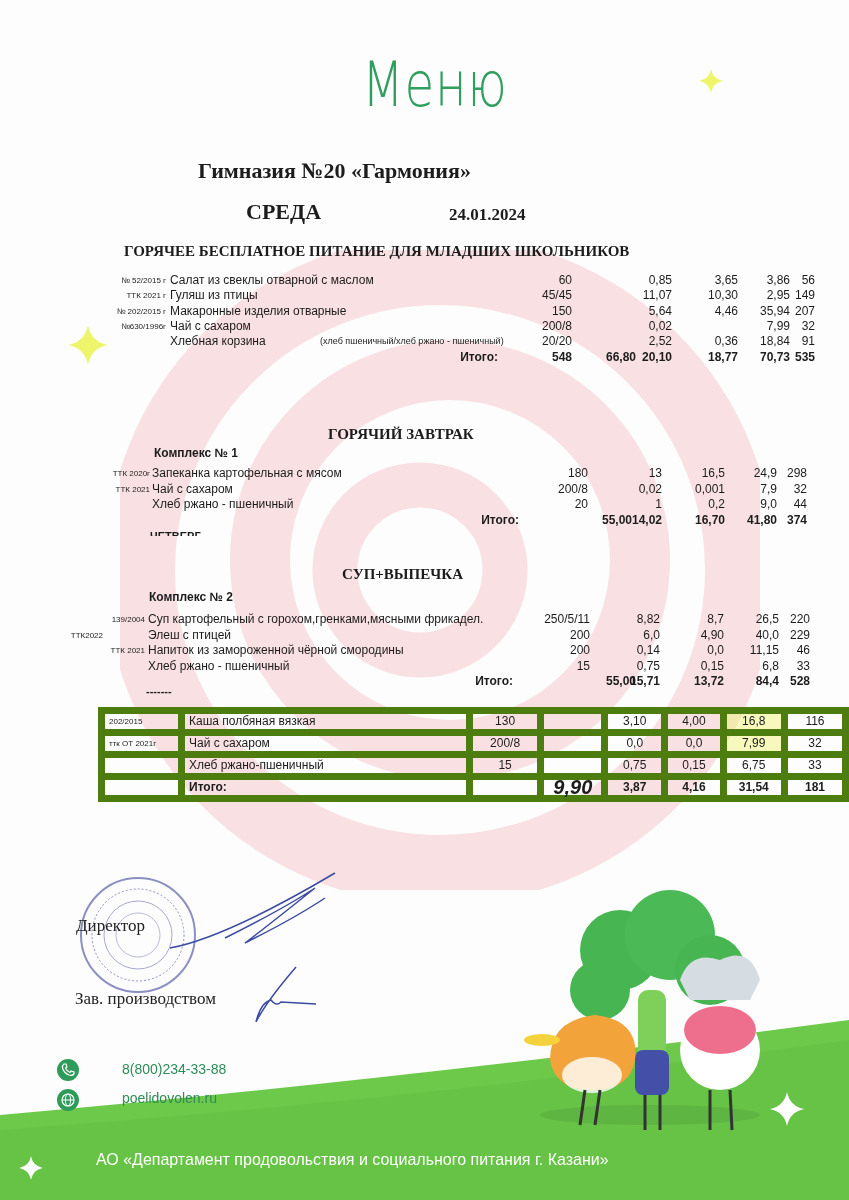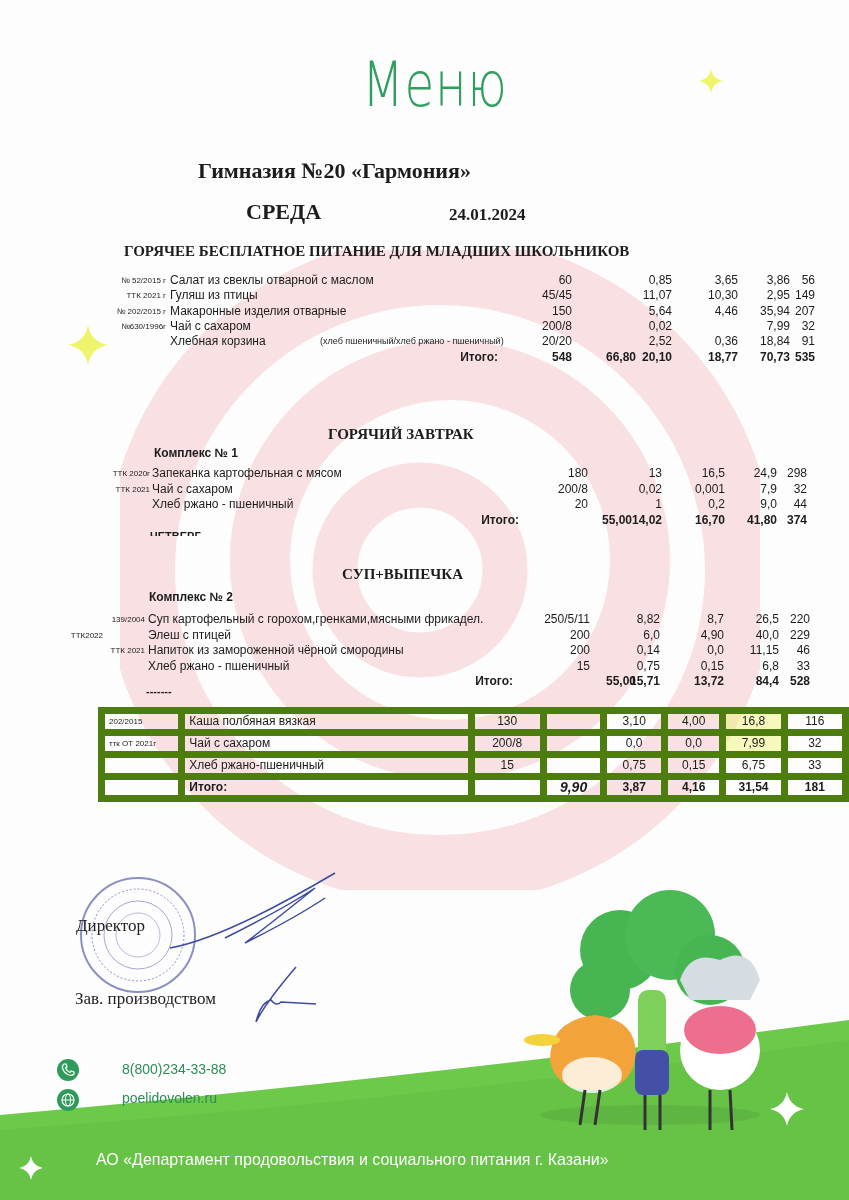--- a/index.html
+++ b/index.html
@@ -227,21 +227,21 @@
         <td style="width: 52px; text-align: center;"></td>
         <td style="width: 53px; text-align: center;">0,75</td>
         <td style="width: 50px; text-align: center;">0,15</td>
         <td style="width: 52px; text-align: center;">6,75</td>
         <td style="width: 55px; text-align: center;">33</td>
       </tr>
       <tr>
         <td style="font-weight: bold;"></td>
         <td style="font-weight: bold;">Итого:</td>
         <td style="font-weight: bold; text-align: center;"></td>
-        <td style="font-weight: bold; text-align: center; font-style: italic; font-size: 14px;">9,90</td>
+        <td style="font-weight: bold; text-align: center; font-style: italic; font-size: 20px;">9,90</td>
         <td style="font-weight: bold; text-align: center;">3,87</td>
         <td style="font-weight: bold; text-align: center;">4,16</td>
         <td style="font-weight: bold; text-align: center;">31,54</td>
         <td style="font-weight: bold; text-align: center;">181</td>
       </tr>
     </tbody>
 </table>
 
 <svg class="abs" style="left:78px;top:875px;width:120px;height:120px;" viewBox="0 0 120 120">
   <circle cx="60" cy="60" r="57" fill="none" stroke="#8b8fc2" stroke-width="2"></circle>

